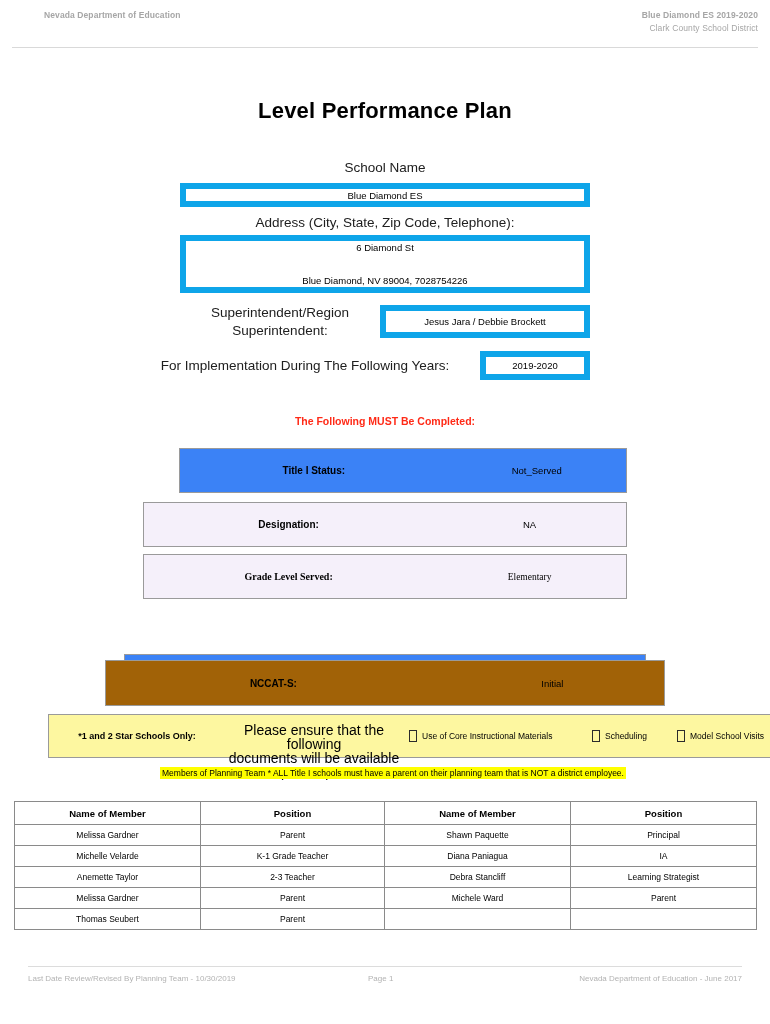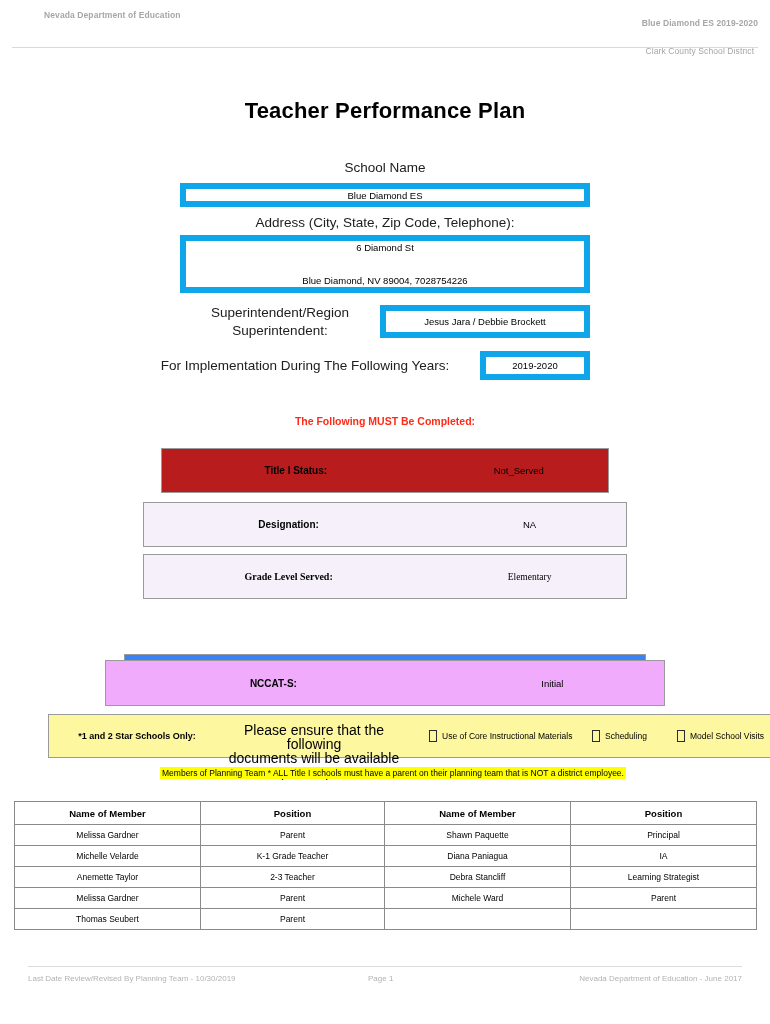--- a/index.html
+++ b/index.html
@@ -31,33 +31,33 @@
     top: 0;
     font-size: 8.5px;
     font-weight: bold;
     color: #a6a6a6;
     letter-spacing: 0.1px;
     padding-left: 32px;
   }
   .hdr-right {
     position: absolute;
     right: 0;
-    top: 8px;
-    text-align: center;
+    top: 0;
+    text-align: right;
   }
   .hdr-right .line1 {
     font-size: 8.5px;
     font-weight: bold;
     color: #a6a6a6;
     letter-spacing: 0.1px;
   }
   .hdr-right .line2 {
     font-size: 8.5px;
     color: #a6a6a6;
-    margin-top: 18px;
+    margin-top: 3px;
     letter-spacing: 0.1px;
   }
   .header-rule {
     position: absolute;
     top: 47px;
     left: 12px;
     right: 12px;
     height: 1px;
     background: #d9d9d9;
   }
@@ -219,21 +219,21 @@
     line-height: 14px;
   }
   .cbx-item {
     position: absolute;
     top: 15px;
     display: flex;
     align-items: center;
     gap: 5px;
     font-size: 8.5px;
   }
-  .cbx-item.i0 { left: 380px; }
+  .cbx-item.i0 { left: 360px; }
   .cbx-item.i1 { left: 543px; }
   .cbx-item.i2 { left: 628px; }
   .checkbox-glyph {
     display: inline-block;
     width: 8px;
     height: 12px;
     box-sizing: border-box;
     border: 1px solid #2b2b2b;
     background: transparent;
   }
@@ -310,21 +310,21 @@
 
 <div class="page-header">
   <div class="hdr-left">Nevada Department of Education</div>
   <div class="hdr-right">
     <div class="line1">Blue Diamond ES  2019-2020</div>
     <div class="line2">Clark County School District</div>
   </div>
 </div>
 <div class="header-rule"></div>
 
-<div class="doc-title">Teacher Performance Plan</div>
+<div class="doc-title">Level Performance Plan</div>
 
 <div class="ident">
   <div class="field-label">School Name</div>
   <div class="boxed box-schoolname">
     <div>Blue Diamond ES</div>
   </div>
 
   <div class="field-label lbl-address">Address (City, State, Zip Code, Telephone):</div>
   <div class="boxed box-address">
     <div>6 Diamond St</div>
@@ -337,37 +337,37 @@
   </div>
 
   <div class="field-label lbl-years">For Implementation During The Following Years:</div>
   <div class="boxed box-years">
     <div>2019-2020</div>
   </div>
 </div>
 
 <div class="must-note">The Following MUST Be Completed:</div>
 
-<div class="bar bar-title1" style="background: #b91c1c;">
+<div class="bar bar-title1" style="background: #3b82f6; margin-left: 18px;">
   <div class="bar-label">Title I Status:</div>
   <div class="bar-value">Not_Served</div>
 </div>
 <div class="bar bar-desig" style="background: rgb(245, 240, 250);">
   <div class="bar-label">Designation:</div>
   <div class="bar-value">NA</div>
 </div>
 <div class="bar bar-grade" style="background: rgb(245, 240, 250); font-family: Liberation Serif, serif;">
   <div class="bar-label">Grade Level Served:</div>
   <div class="bar-value">Elementary</div>
 </div>
 <div class="bar bar-class" style="background: #3b82f6; margin-top: 47px;">
   <div class="bar-label">Classification:</div>
   <div class="bar-value">3 Star</div>
 </div>
-<div class="bar bar-nccat" style="background: #f0abfc;">
+<div class="bar bar-nccat" style="background: #a16207;">
   <div class="bar-label">NCCAT-S:</div>
   <div class="bar-value">Initial</div>
 </div>
 
 <div class="star-row" style="background: rgb(253, 247, 160);">
   <div class="sr-title">*1 and 2 Star Schools Only:</div>
   <div class="sr-note">
     <div>Please ensure that the following</div>
     <div>documents will be available upon request</div>
   </div>

